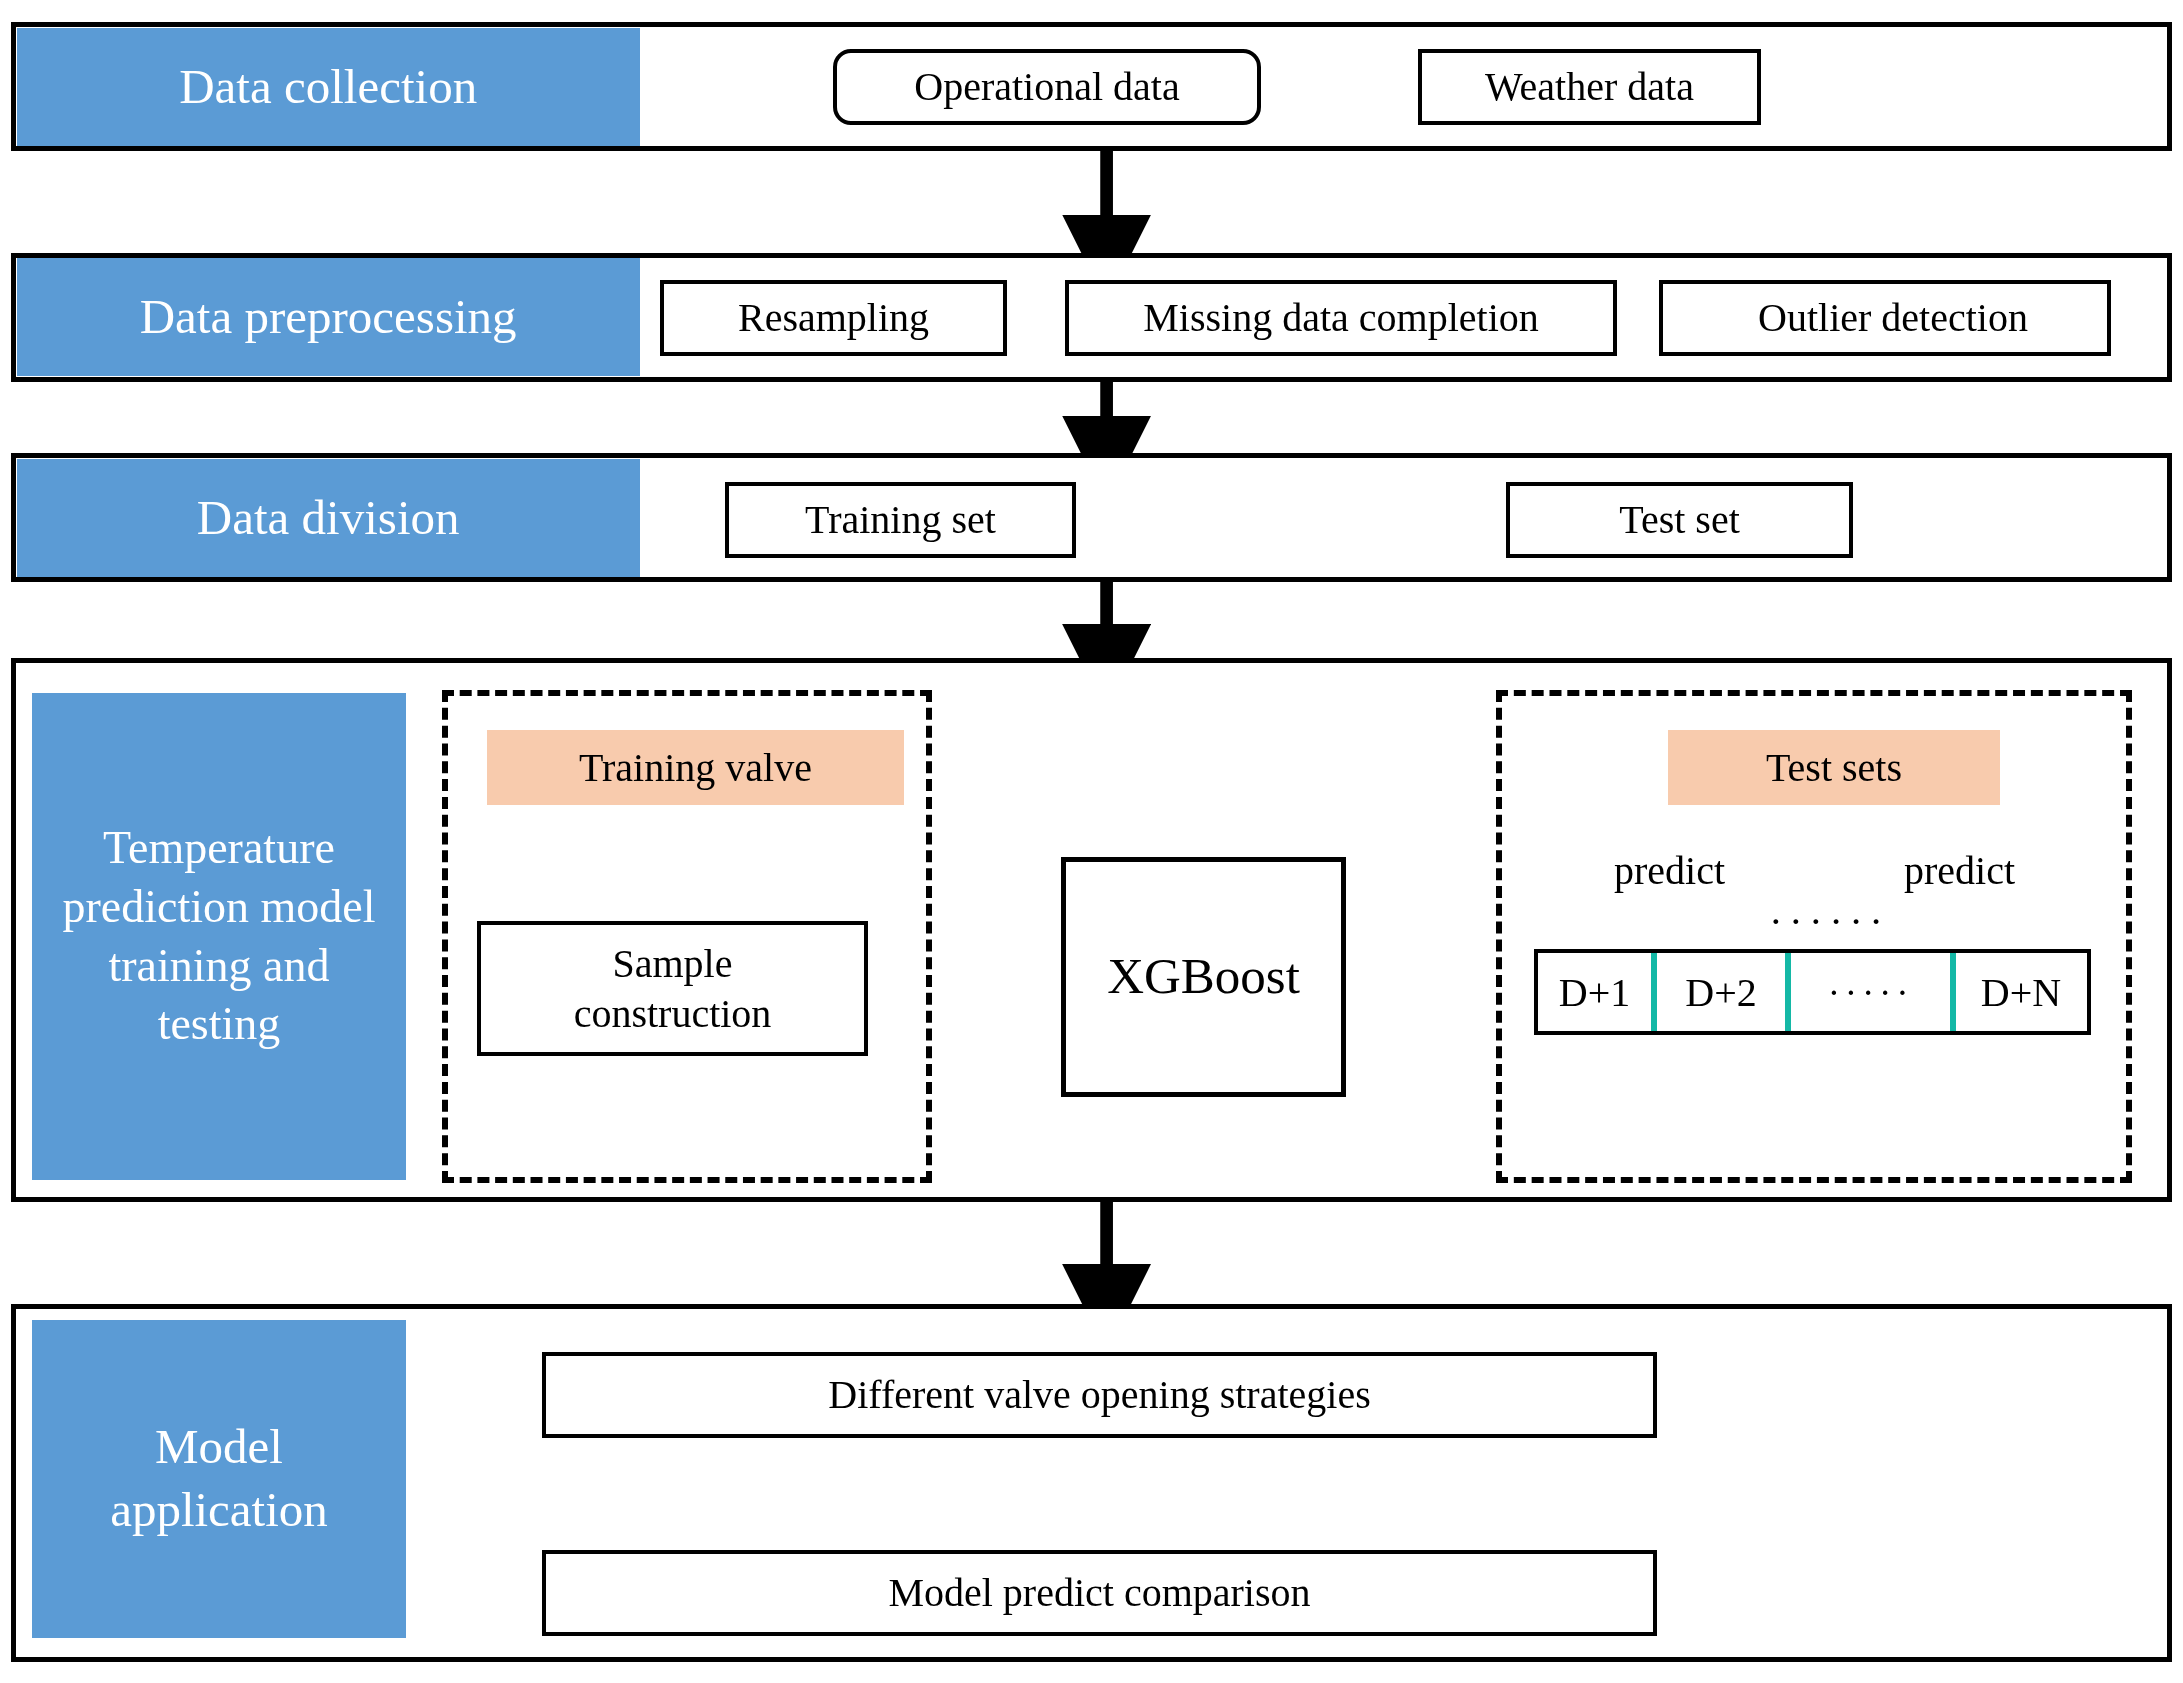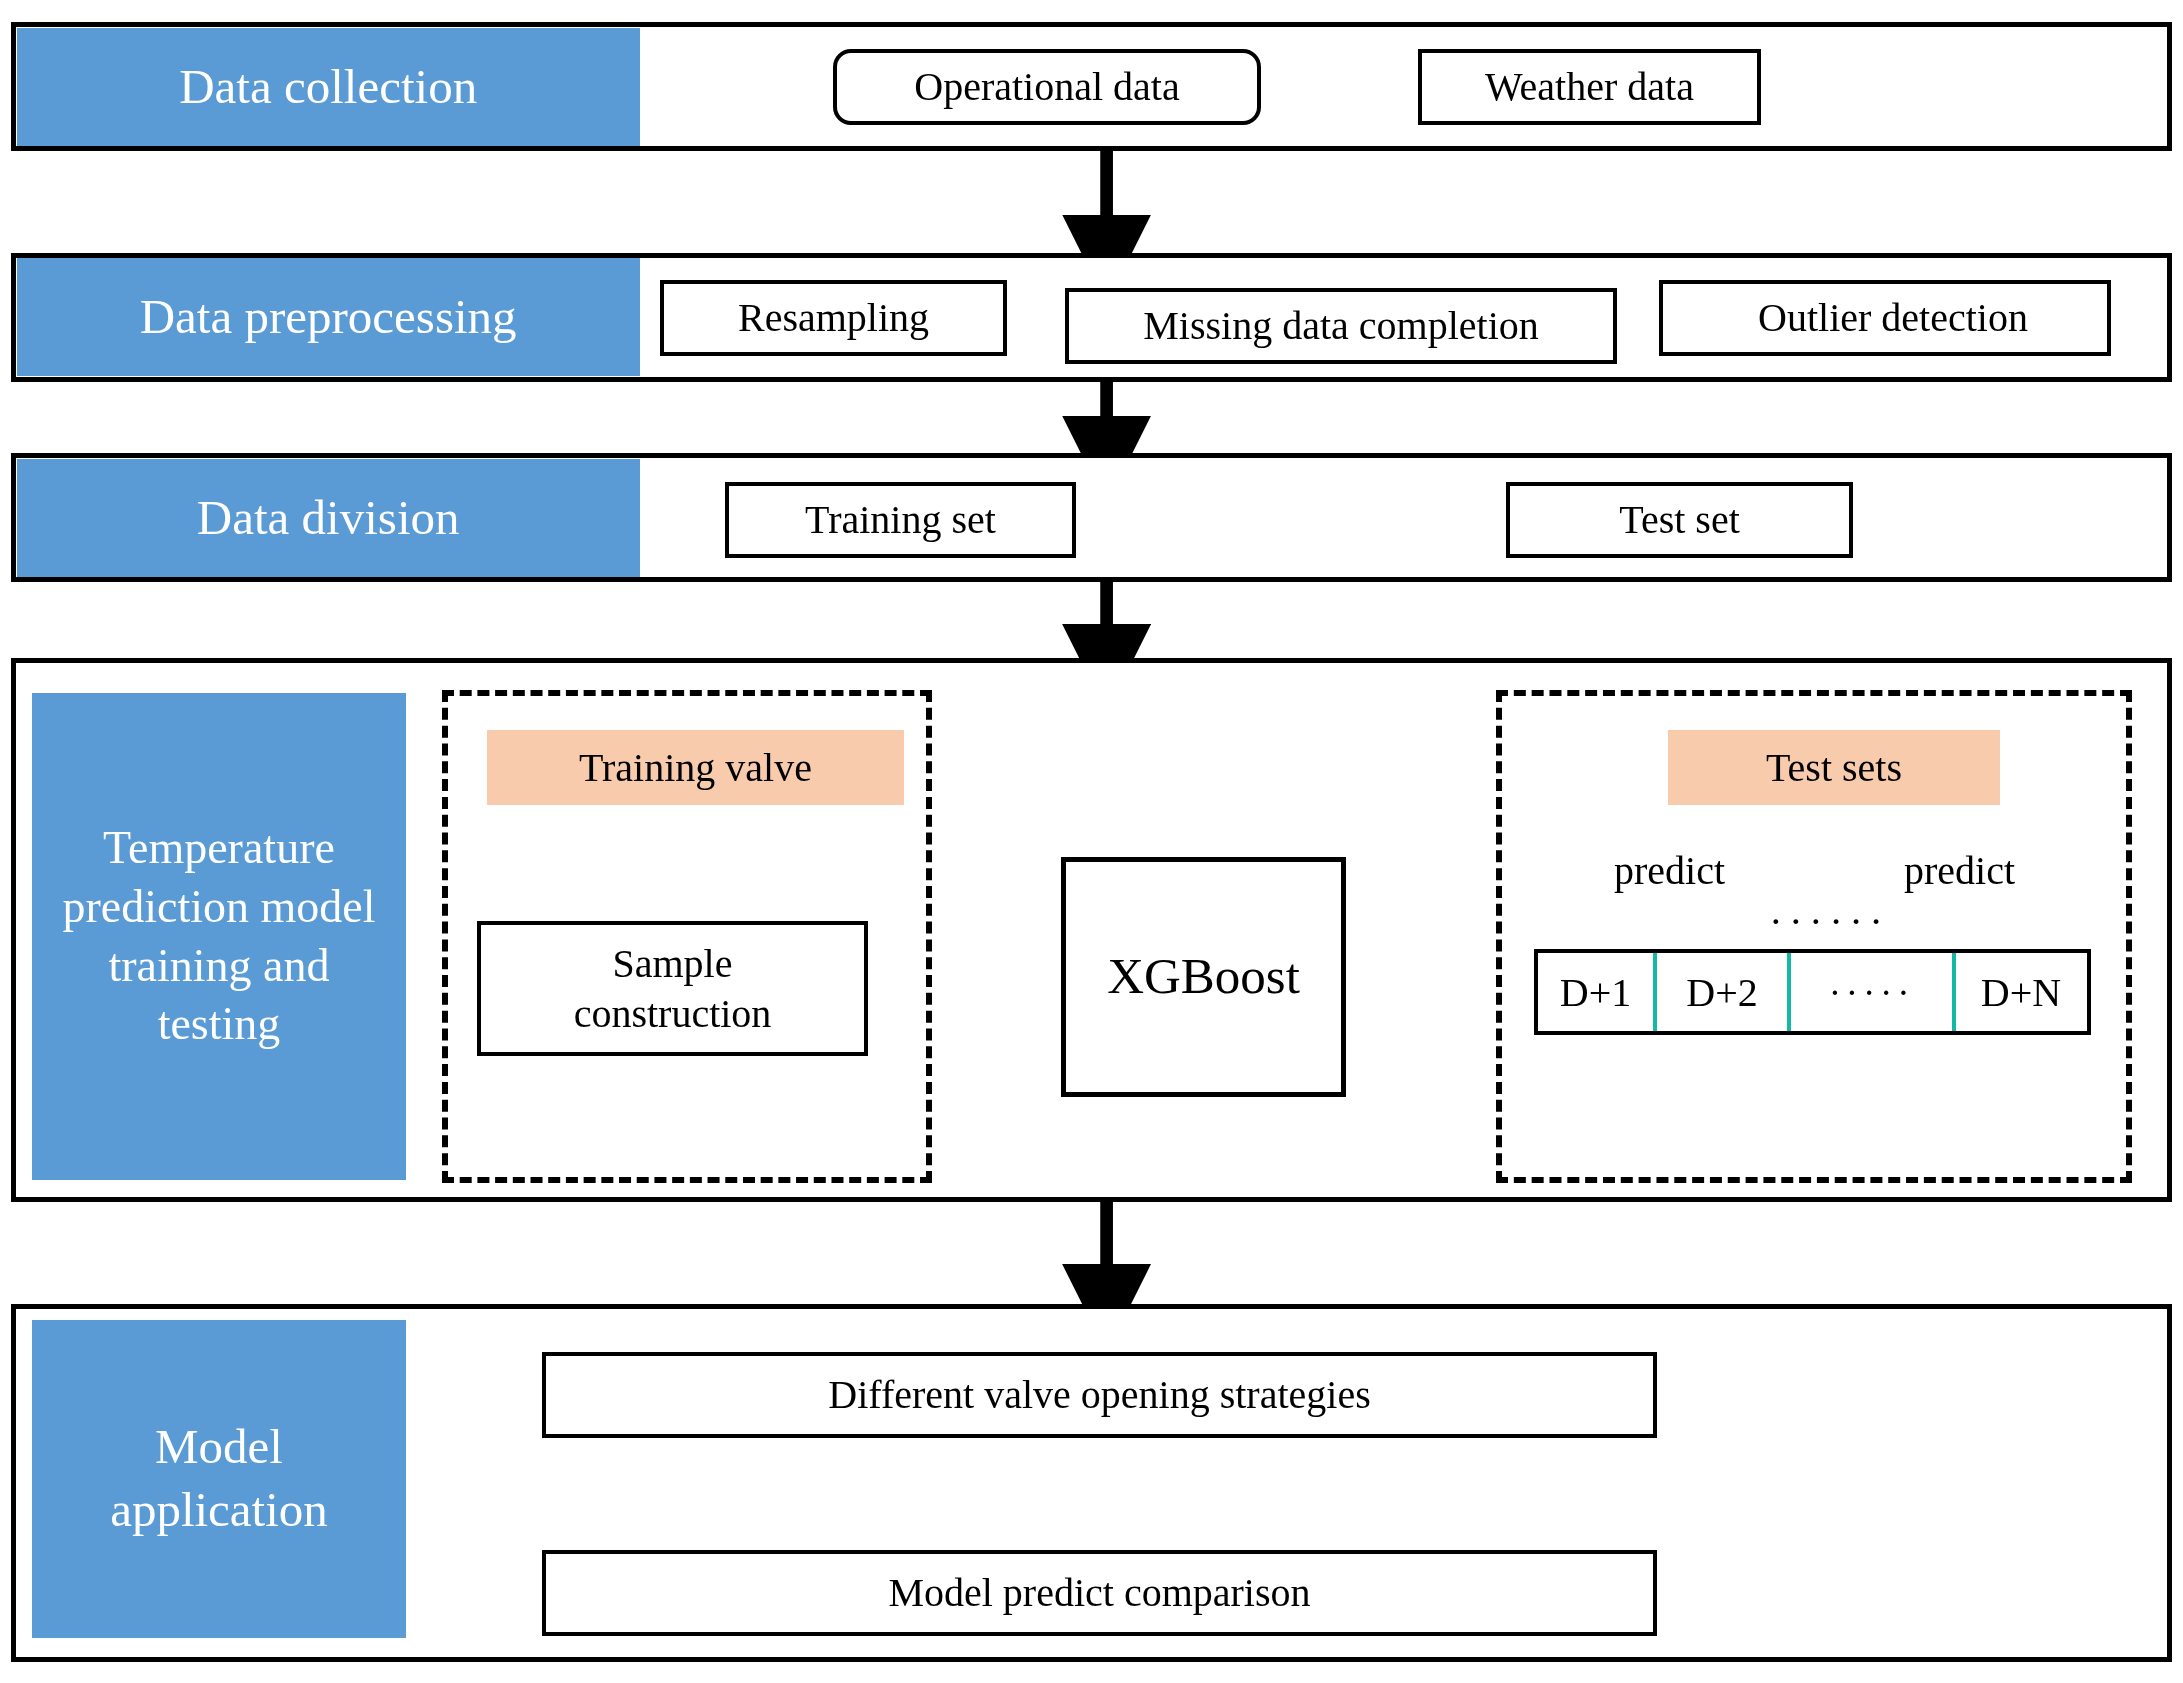--- a/index.html
+++ b/index.html
@@ -75,21 +75,21 @@
   
   .dcell-strip {
     position: absolute;
     box-sizing: border-box;
     border: 4px solid #000000;
     background: #ffffff;
     display: flex;
   }
   .dcell {
     box-sizing: border-box;
-    border-right: 4px solid #14b8a6;
+    border-right: 6px solid #14b8a6;
     display: flex;
     align-items: center;
     justify-content: center;
     text-align: center;
     color: #000000;
   }
   .dcell:last-child { border-right: none; }
 
   
   .free-text {
@@ -171,21 +171,21 @@
   <div class="node-box" style="left:833px; top:49px; width:428px; height:76px; font-size:40px;border-radius:18px;">Operational data</div>
 
   <div class="node-box" style="left:1418px; top:49px; width:343px; height:76px; font-size:40px;">Weather data</div>
 
   <div class="stage-frame" style="left:11px; top:253px; width:2161px; height:129px;"></div>
 
   <div class="stage-label" style="left:16.7px; top:258px; width:623px; height:118px; font-size:49px;">Data preprocessing</div>
 
   <div class="node-box" style="left:660px; top:280px; width:347px; height:76px; font-size:40px;">Resampling</div>
 
-  <div class="node-box" style="left:1065px; top:288px; width:552px; height:76px; font-size:40px;">Missing data completion</div>
+  <div class="node-box" style="left:1065px; top:280px; width:552px; height:76px; font-size:40px;">Missing data completion</div>
 
   <div class="node-box" style="left:1659px; top:280px; width:452px; height:76px; font-size:40px;padding-left:16px;">Outlier detection</div>
 
   <div class="stage-frame" style="left:11px; top:453px; width:2161px; height:129px;"></div>
 
   <div class="stage-label" style="left:16.7px; top:459px; width:623px; height:118px; font-size:49px;">Data division</div>
 
   <div class="node-box" style="left:725px; top:482px; width:351px; height:76px; font-size:40px;">Training set</div>
 
   <div class="node-box" style="left:1506px; top:482px; width:347px; height:76px; font-size:40px;">Test set</div>

